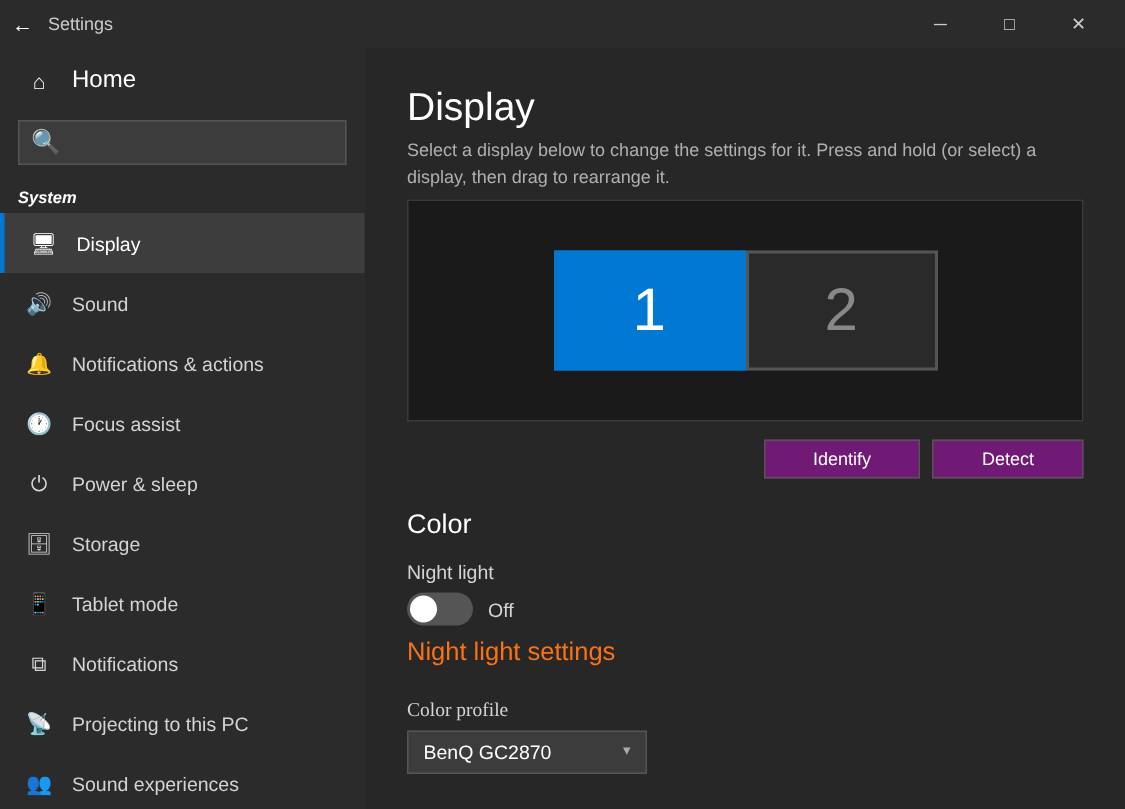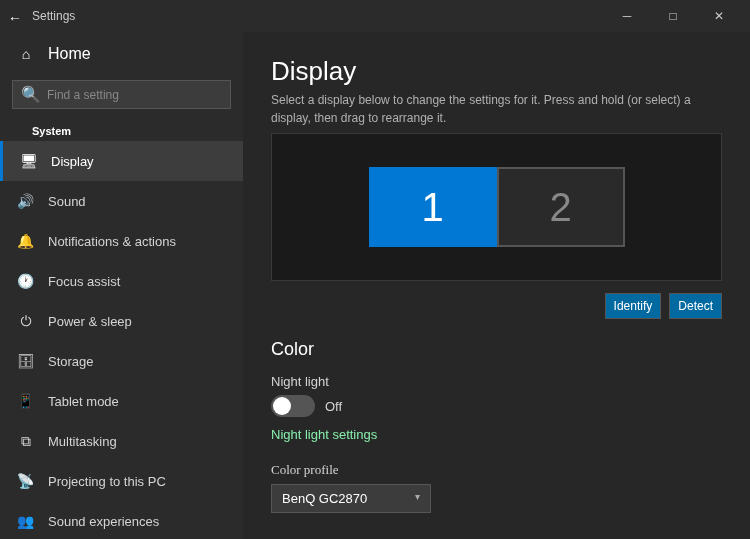--- a/index.html
+++ b/index.html
@@ -90,25 +90,26 @@
     .sidebar-search input {
       background: none;
       border: none;
       color: #ccc;
       font-size: 12px;
       outline: none;
       flex: 1;
     }
     .sidebar-search input::placeholder { color: #888; }
     .section-header {
-      padding: 8px 16px 4px 32px;
+      padding: 8px 16px 4px 12px;
       font-size: 11px;
       font-weight: 600;
       color: #fff;
       text-transform: none;
+      font-style: italic;
     }
     .nav-item {
       display: flex;
       align-items: center;
       padding: 10px 16px;
       cursor: pointer;
       gap: 12px;
       font-size: 13px;
       color: #d4d4d4;
     }
@@ -181,24 +182,24 @@
       border: 2px solid #555;
     }
 
     .display-actions {
       display: flex;
       justify-content: flex-end;
       gap: 8px;
       margin-bottom: 20px;
     }
     .action-btn {
-      background: #0369a1;
+      background: #701a75;
       border: 1px solid #555;
       color: #fff;
-      padding: 5px 8px;
+      padding: 5px 32px;
       font-size: 12px;
       cursor: pointer;
     }
 
     
     .section-title {
       font-size: 18px;
       font-weight: 300;
       margin-bottom: 14px;
     }
@@ -234,22 +235,22 @@
       position: absolute;
       top: 2px;
       left: 2px;
       transition: left 0.15s;
     }
     .toggle-label {
       font-size: 13px;
       color: #d4d4d4;
     }
     .link-text {
-      color: #86efac;
-      font-size: 13px;
+      color: #f97316;
+      font-size: 17px;
       cursor: pointer;
       margin-bottom: 14px;
       display: inline-block;
     }
     .dropdown-row {
       margin-top: 6px;
     }
     .dropdown-label {
       font-size: 13px;
       color: #d4d4d4;
@@ -290,21 +291,20 @@
 
   <div class="sidebar">
 
     <div class="sidebar-home">
       <span class="nav-icon">⌂</span>
       <span>Home</span>
     </div>
 
     <div class="sidebar-search">
       <span>🔍</span>
-      <input type="text" placeholder="Find a setting" style="">
     </div>
 
     <div class="section-header">System</div>
 
     <div class="nav-item active">
       <span class="nav-icon">🖥</span>
       <span>Display</span>
     </div>
     <div class="nav-item">
       <span class="nav-icon">🔊</span>
@@ -325,21 +325,21 @@
     <div class="nav-item">
       <span class="nav-icon">🗄</span>
       <span>Storage</span>
     </div>
     <div class="nav-item">
       <span class="nav-icon">📱</span>
       <span>Tablet mode</span>
     </div>
     <div class="nav-item">
       <span class="nav-icon">⧉</span>
-      <span>Multitasking</span>
+      <span>Notifications</span>
     </div>
     <div class="nav-item">
       <span class="nav-icon">📡</span>
       <span>Projecting to this PC</span>
     </div>
     <div class="nav-item">
       <span class="nav-icon">👥</span>
       <span>Sound experiences</span>
     </div>
 

